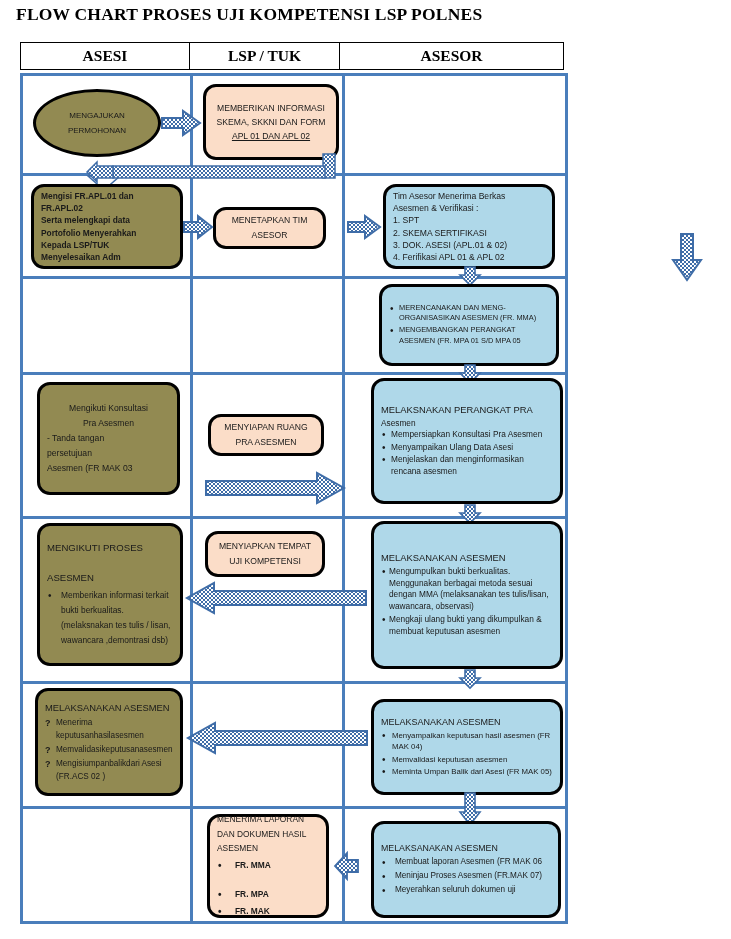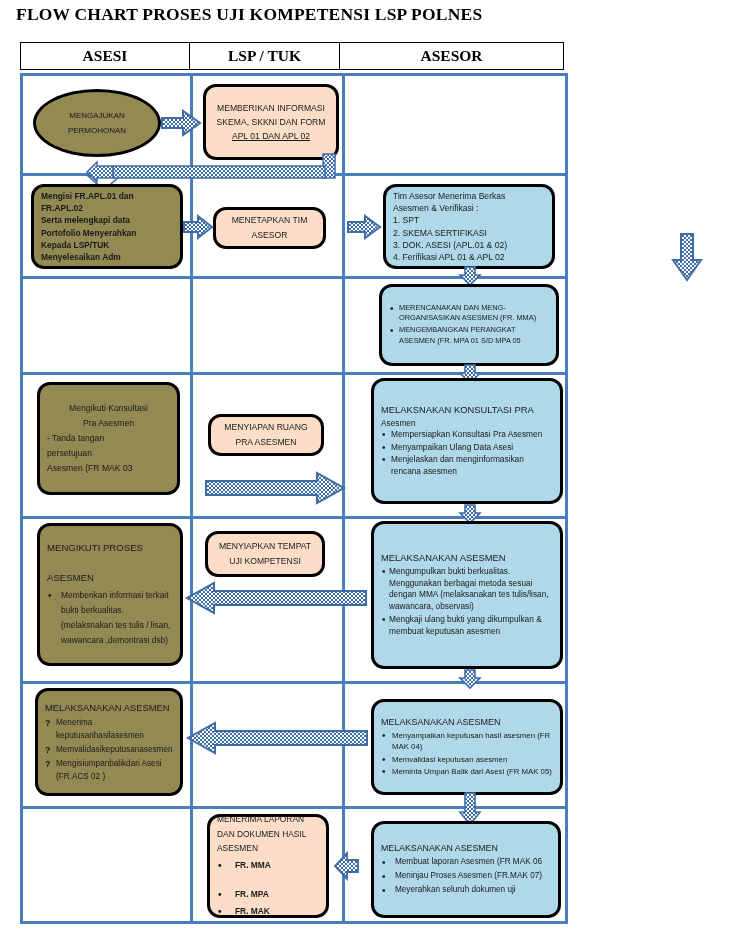--- a/index.html
+++ b/index.html
@@ -183,21 +183,21 @@
     <span class="ln">PRA ASESMEN</span>
   </div>
 
   <div class="arrow" style="left:182px;top:395px;width:140px;height:34px;">
     <svg viewBox="0 0 140 34" preserveAspectRatio="none">
       <path d="M1,10 L112,10 L112,2 L139,17 L112,32 L112,24 L1,24 Z" fill="url(#chk)" stroke="#3f6da8" stroke-width="2"></path>
     </svg>
   </div>
 
   <div class="node blue" style="left:348px;top:302px;width:192px;height:126px;font-size:8.3px;line-height:1.4;">
-    <span class="hd">MELAKSNAKAN KONSULTASI PRA</span>
+    <span class="hd">MELAKSNAKAN PERANGKAT PRA</span>
     <span class="ln">Asesmen</span>
     <ul>
       <li>Mempersiapkan Konsultasi Pra Asesmen</li>
       <li>Menyampaikan Ulang Data Asesi</li>
       <li>Menjelaskan dan menginformasikan rencana asesmen</li>
     </ul>
   </div>
 
   <div class="arrow" style="left:436px;top:428px;width:22px;height:20px;">
     <svg viewBox="0 0 22 20" preserveAspectRatio="none">

